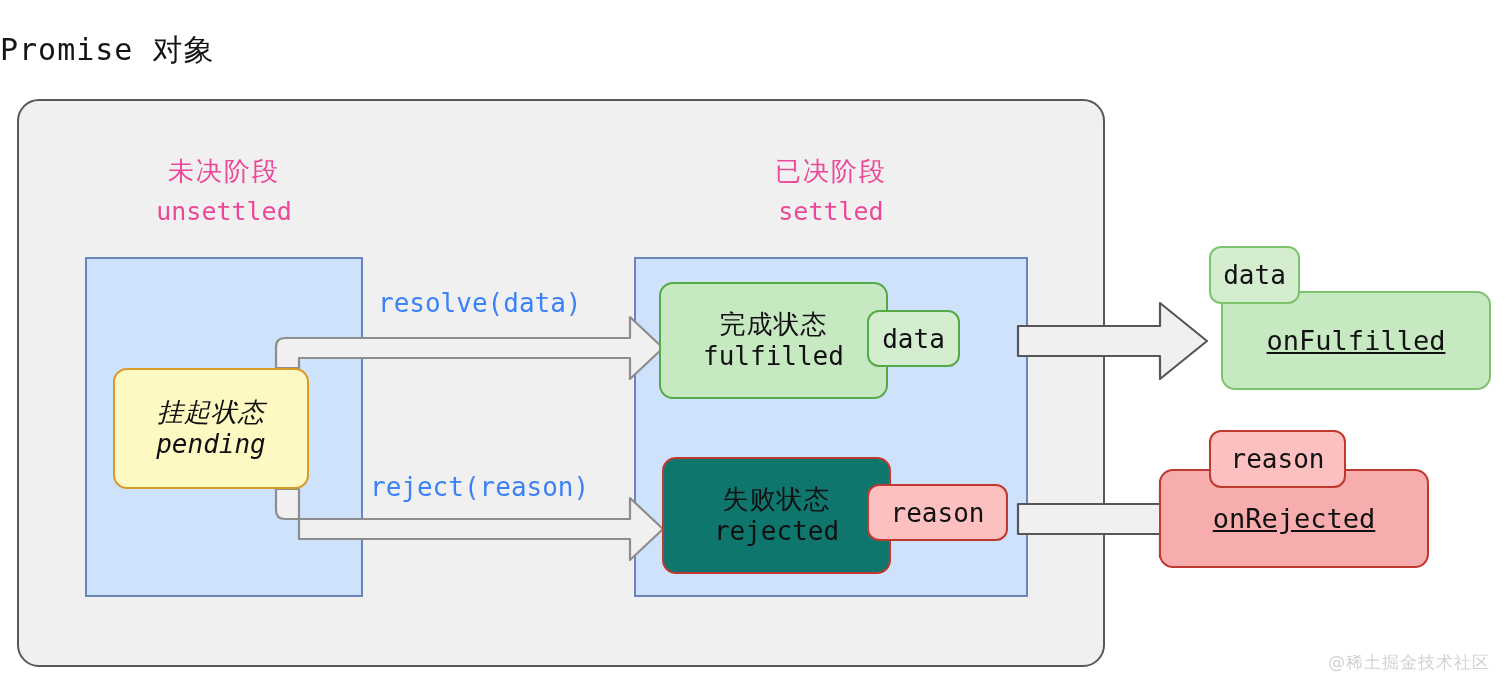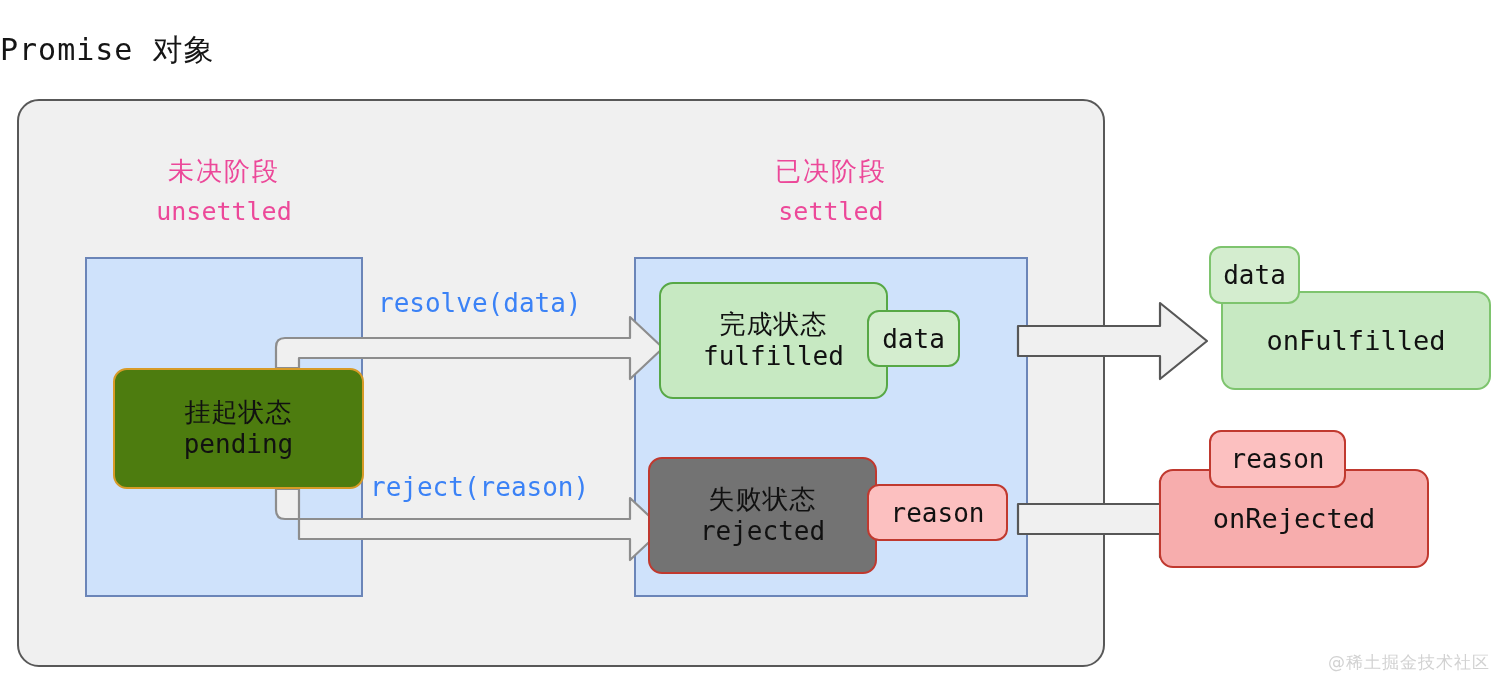--- a/index.html
+++ b/index.html
@@ -92,34 +92,35 @@
     letter-spacing: 1px;
     white-space: nowrap;
   }
   .state-box .en {
     font-size: 26px;
     font-family: "DejaVu Sans Mono", "Liberation Mono", monospace;
     white-space: nowrap;
   }
 
   #state-pending {
-    left: 113px; top: 368px; width: 251px; height: 121px;
-    background: #4d7c0f;
+    left: 113px; top: 368px; width: 196px; height: 121px;
+    background: #fef9c3;
     border: 2px solid #d79b27;
     z-index: 6;
+    font-style: italic;
   }
   #state-fulfilled {
     left: 659px; top: 282px; width: 229px; height: 117px;
     background: #c7e9c2;
     border: 2px solid #57a846;
     z-index: 6;
   }
   #state-rejected {
-    left: 648px; top: 457px; width: 229px; height: 117px;
-    background: #737373;
+    left: 662px; top: 457px; width: 229px; height: 117px;
+    background: #0f766e;
     border: 2px solid #c0392f;
     z-index: 6;
   }
 
   
   .value-badge {
     box-sizing: border-box;
     border-radius: 12px;
     display: flex;
     align-items: center;
@@ -144,20 +145,21 @@
   .handler-box {
     box-sizing: border-box;
     border-radius: 14px;
     display: flex;
     align-items: center;
     justify-content: center;
     font-size: 27px;
     font-family: "DejaVu Sans Mono", "Liberation Mono", monospace;
     white-space: nowrap;
     z-index: 5;
+    text-decoration: underline;
   }
   #handler-onfulfilled {
     left: 1221px; top: 291px; width: 270px; height: 99px;
     background: #c7e9c2;
     border: 2px solid #7ec46e;
   }
   #handler-onrejected {
     left: 1159px; top: 469px; width: 270px; height: 99px;
     background: #f7adad;
     border: 2px solid #c0392f;

